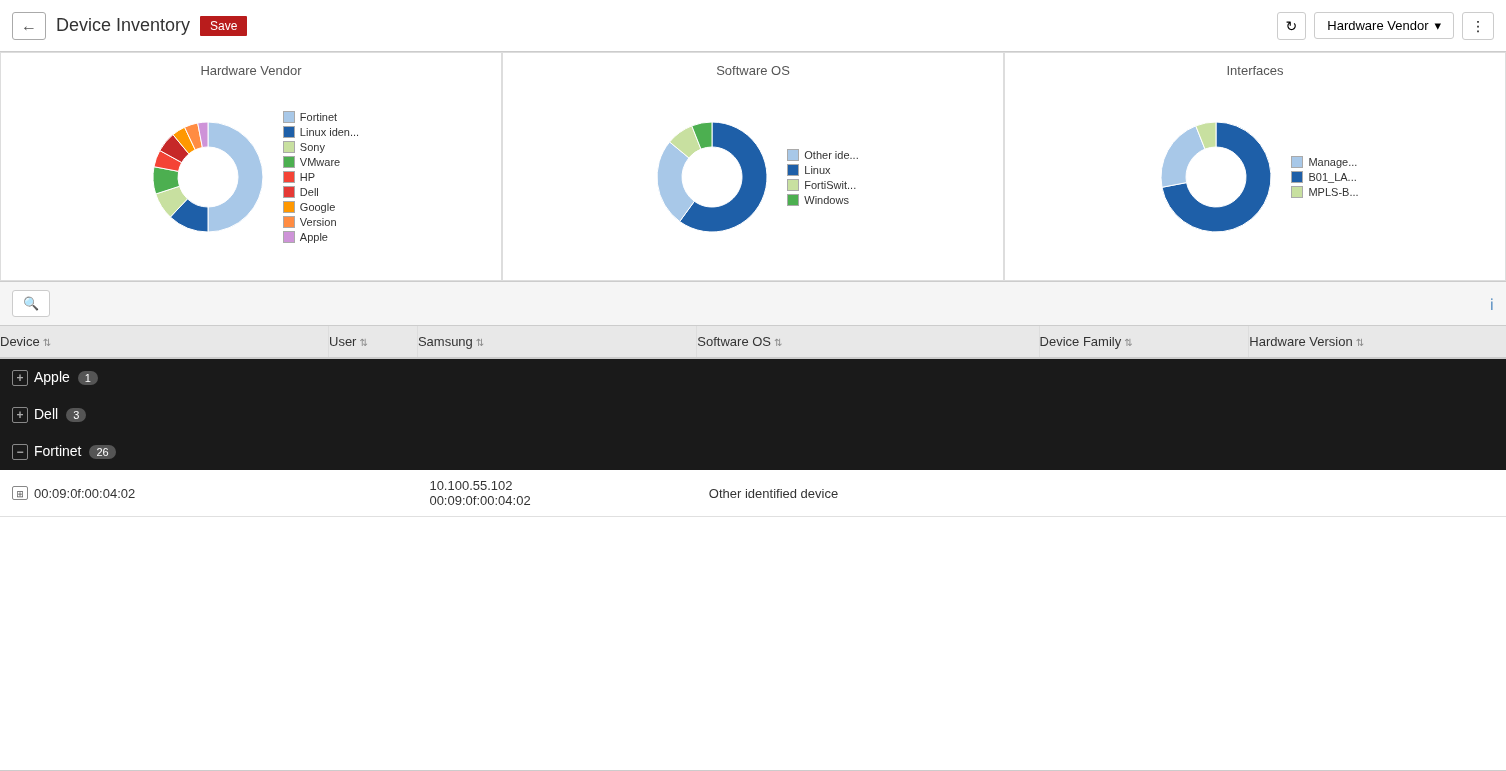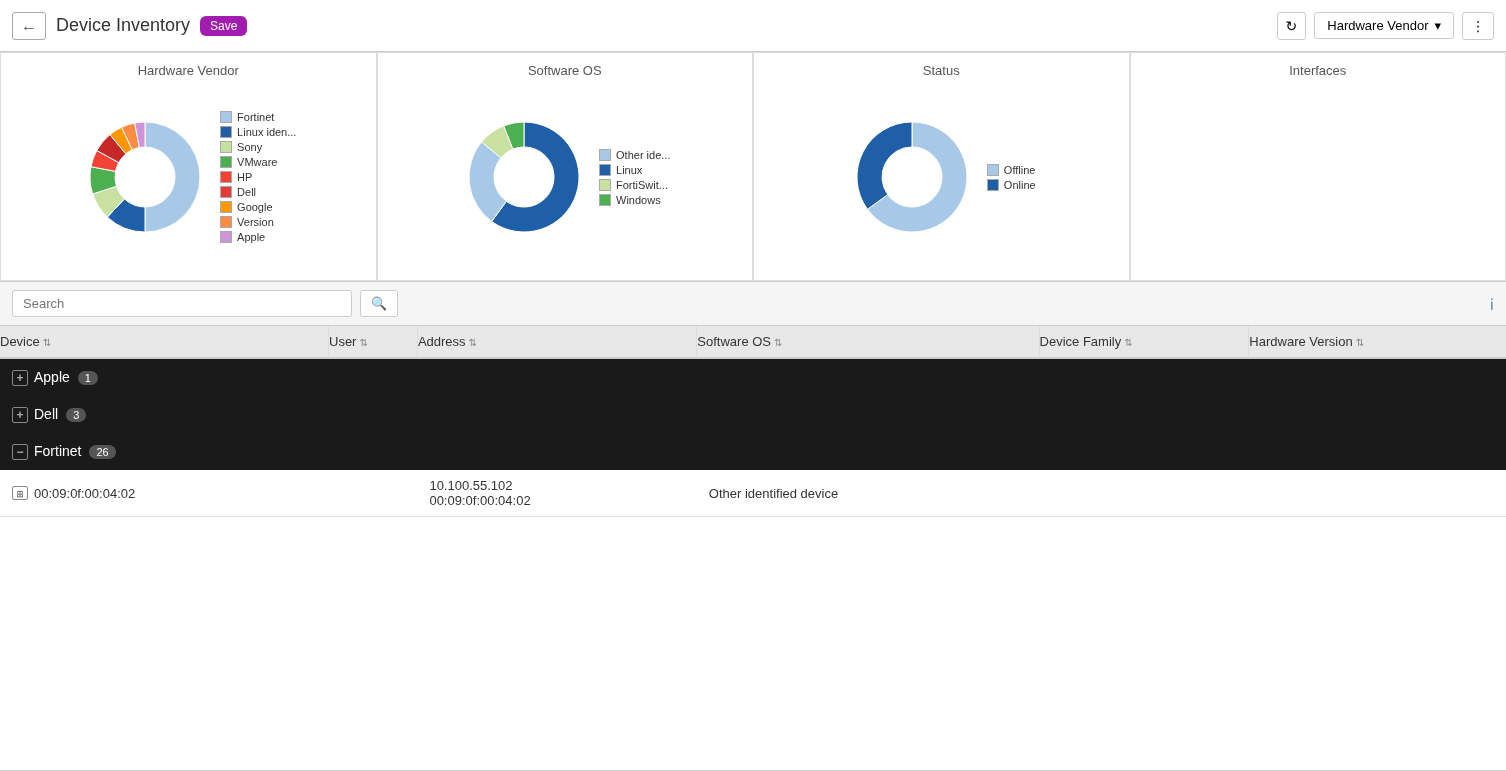--- a/index.html
+++ b/index.html
@@ -25,24 +25,24 @@
       color: #555;
     }
     .page-title {
       font-size: 18px;
       font-weight: normal;
       color: #333;
       margin-right: 10px;
       text-align: right;
     }
     .save-btn {
-      background: #a21caf;
+      background: #b91c1c;
       color: #fff;
       border: none;
-      border-radius: 6px;
+      border-radius: 1px;
       padding: 3px 10px;
       font-size: 12px;
       cursor: pointer;
     }
     .header-right {
       margin-left: auto;
       display: flex;
       align-items: center;
       gap: 8px;
     }
@@ -341,56 +341,57 @@
             <span>FortiSwit...</span>
           </div>
           <div class="legend-item">
             <div class="legend-color" style="background:#4caf50;border:1px solid #aaa;"></div>
             <span>Windows</span>
           </div>
         </div>
       </div>
     </div>
     <div class="chart-panel">
-      <div class="chart-title">Status</div>
+      <div class="chart-title">Interfaces</div>
       <div class="chart-body">
         <svg width="130" height="130">
-          <path d="M 65 10 A 55 55 0 1 1 20.504065309377893 97.32818887608603 L 40.72949016875158 82.6335575687742 A 30 30 0 1 0 65 35 Z" fill="#a8c8e8" stroke="#fff" stroke-width="1"></path>
-          <path d="M 20.504065309377893 97.32818887608603 A 55 55 0 0 1 64.99999999999999 10 L 65 35 A 30 30 0 0 0 40.72949016875158 82.6335575687742 Z" fill="#1e5fa8" stroke="#fff" stroke-width="1"></path>
+          <path d="M 65 10 A 55 55 0 1 1 10.974201209922121 75.30597230221485 L 35.531382478139335 70.62143943757174 A 30 30 0 1 0 65 35 Z" fill="#1e5fa8" stroke="#fff" stroke-width="1"></path>
+          <path d="M 10.974201209922121 75.30597230221485 A 55 55 0 0 1 44.753149602342674 13.86229327614619 L 53.956263419459646 37.106705423352466 A 30 30 0 0 0 35.531382478139335 70.62143943757174 Z" fill="#a8c8e8" stroke="#fff" stroke-width="1"></path>
+          <path d="M 44.753149602342674 13.86229327614619 A 55 55 0 0 1 64.99999999999999 10 L 65 35 A 30 30 0 0 0 53.956263419459646 37.106705423352466 Z" fill="#c8e0a0" stroke="#fff" stroke-width="1"></path>
         </svg>
         <div class="legend">
           <div class="legend-item">
             <div class="legend-color" style="background:#a8c8e8;border:1px solid #aaa;"></div>
-            <span>Offline</span>
+            <span>Manage...</span>
           </div>
           <div class="legend-item">
             <div class="legend-color" style="background:#1e5fa8;border:1px solid #aaa;"></div>
-            <span>Online</span>
+            <span>B01_LA...</span>
+          </div>
+          <div class="legend-item">
+            <div class="legend-color" style="background:#c8e0a0;border:1px solid #aaa;"></div>
+            <span>MPLS-B...</span>
           </div>
         </div>
       </div>
     </div>
-    <div class="chart-panel">
-      <div class="chart-title">Interfaces</div>
-    </div>
   </div>
 
 <div class="search-bar">
-  <input class="search-input" type="text" placeholder="Search" style="">
   <button class="search-btn">🔍</button>
   <span class="info-icon">ℹ</span>
 </div>
 
 <div class="table-container">
   <table>
     <thead>
       <tr id="tableHeaderRow">
           <th><span>Device</span><span class="sort-icon">⇅</span></th>
           <th><span>User</span><span class="sort-icon">⇅</span></th>
-          <th><span>Address</span><span class="sort-icon">⇅</span></th>
+          <th><span>Samsung</span><span class="sort-icon">⇅</span></th>
           <th><span>Software OS</span><span class="sort-icon">⇅</span></th>
           <th><span>Device Family</span><span class="sort-icon">⇅</span></th>
           <th><span>Hardware Version</span><span class="sort-icon">⇅</span></th>
         </tr>
     </thead>
     <tbody id="tableBody">
         <tr class="group-row">
           <td colspan="6"><span class="expand-icon">+</span><span>Apple</span><span class="group-badge">1</span></td>
         </tr>
         <tr class="group-row">

